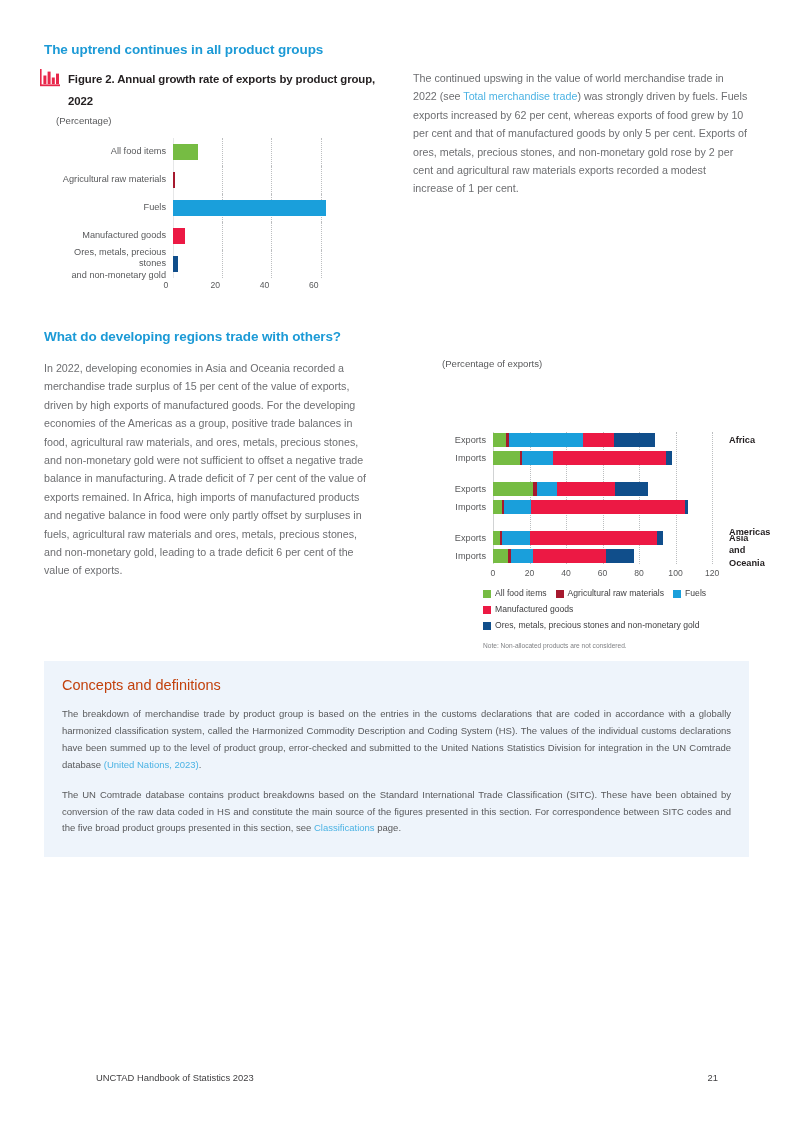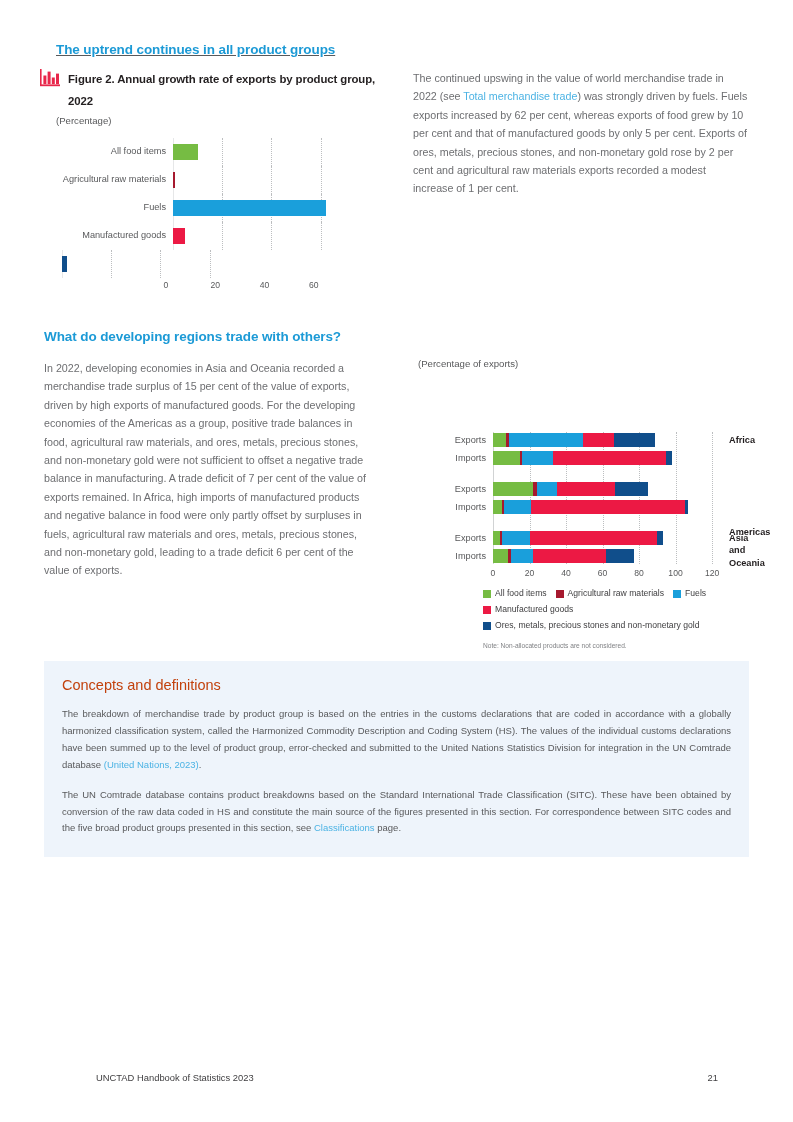--- a/index.html
+++ b/index.html
@@ -238,21 +238,21 @@
     justify-content: space-between;
     font-size: 9.4px;
     color: #414042;
   }
 </style>
 </head>
 <body>
 
 <div class="page">
 
-  <div style="position:absolute;left:56px;top:42px;width:345px;text-decoration:underline;">
+  <div style="position:absolute;left:44px;top:42px;width:345px;">
     <div class="section-head">The uptrend continues in all product groups</div>
   </div>
 
   <div style="position:absolute;left:40px;top:68px;width:355px;">
     <div class="fig-head">
       <span class="fig-icon">
         <svg width="20" height="18" viewBox="0 0 20 18">
           <rect x="0" y="0" width="1.6" height="16" fill="#e8264a"></rect>
           <rect x="0" y="15.4" width="20" height="1.8" fill="#e8264a"></rect>
           <rect x="3.4" y="6.5" width="3" height="8.6" fill="#e8264a"></rect>
@@ -312,20 +312,24 @@
           </div>
           <div class="c2-plot">
             <div class="c2-grid" style="left: 49.2308px;"></div>
             <div class="c2-grid" style="left: 98.4615px;"></div>
             <div class="c2-grid" style="left: 147.692px;"></div>
             <div class="c2-axisline"></div>
             <div class="c2-bar" style="width: 12.3077px; background: rgb(236, 25, 68);"></div>
           </div>
         </div>
         <div class="c2-row">
+          <div class="c2-label">
+            <div>Ores, metals, precious stones</div>
+            <div>and non-monetary gold</div>
+          </div>
           <div class="c2-plot">
             <div class="c2-grid" style="left: 49.2308px;"></div>
             <div class="c2-grid" style="left: 98.4615px;"></div>
             <div class="c2-grid" style="left: 147.692px;"></div>
             <div class="c2-axisline"></div>
             <div class="c2-bar" style="width: 4.92308px; background: rgb(16, 78, 139);"></div>
           </div>
         </div>
       </div>
     <div class="c2-ticks" id="chart2ticks">
@@ -340,21 +344,21 @@
     <span>The continued upswing in the value of world merchandise trade in 2022 (see </span><span class="link">Total merchandise trade</span><span>) was strongly driven by fuels. Fuels exports increased by 62 per cent, whereas exports of food grew by 10 per cent and that of manufactured goods by only 5 per cent. Exports of ores, metals, precious stones, and non-monetary gold rose by 2 per cent and agricultural raw materials exports recorded a modest increase of 1 per cent.</span>
   </div>
 
   <div style="position:absolute;left:44px;top:329px;width:345px;">
     <div class="section-head">What do developing regions trade with others?</div>
   </div>
 
   <div class="body-text" style="position:absolute;left:44px;top:359px;width:333px;">In 2022, developing economies in Asia and Oceania recorded a merchandise trade surplus of 15 per cent of the value of exports, driven by high exports of manufactured goods. For the developing economies of the Americas as a group, positive trade balances in food, agricultural raw materials, and ores, metals, precious stones, and non-monetary gold were not sufficient to offset a negative trade balance in manufacturing. A trade deficit of 7 per cent of the value of exports remained. In Africa, high imports of manufactured products and negative balance in food were only partly offset by surpluses in fuels, agricultural raw materials and ores, metals, precious stones, and non-monetary gold, leading to a trade deficit 6 per cent of the value of exports.</div>
 
   <div style="position:absolute;left:406px;top:355px;width:345px;">
-    <div class="fig-sub" style="margin-left:12px;">(Percentage of exports)</div>
+    <div class="fig-sub" style="margin-left:36px;">(Percentage of exports)</div>
   </div>
 
   <div style="position:absolute;left:440px;top:432px;">
     <div class="c3-wrap" id="chart3">
         <div class="c3-gridlayer">
           <div class="c3-grid" style="left: 0px; border-left: 1px solid rgb(209, 211, 212);"></div>
           <div class="c3-grid" style="left: 36.5079px;"></div>
           <div class="c3-grid" style="left: 73.0159px;"></div>
           <div class="c3-grid" style="left: 109.524px;"></div>
           <div class="c3-grid" style="left: 146.032px;"></div>

